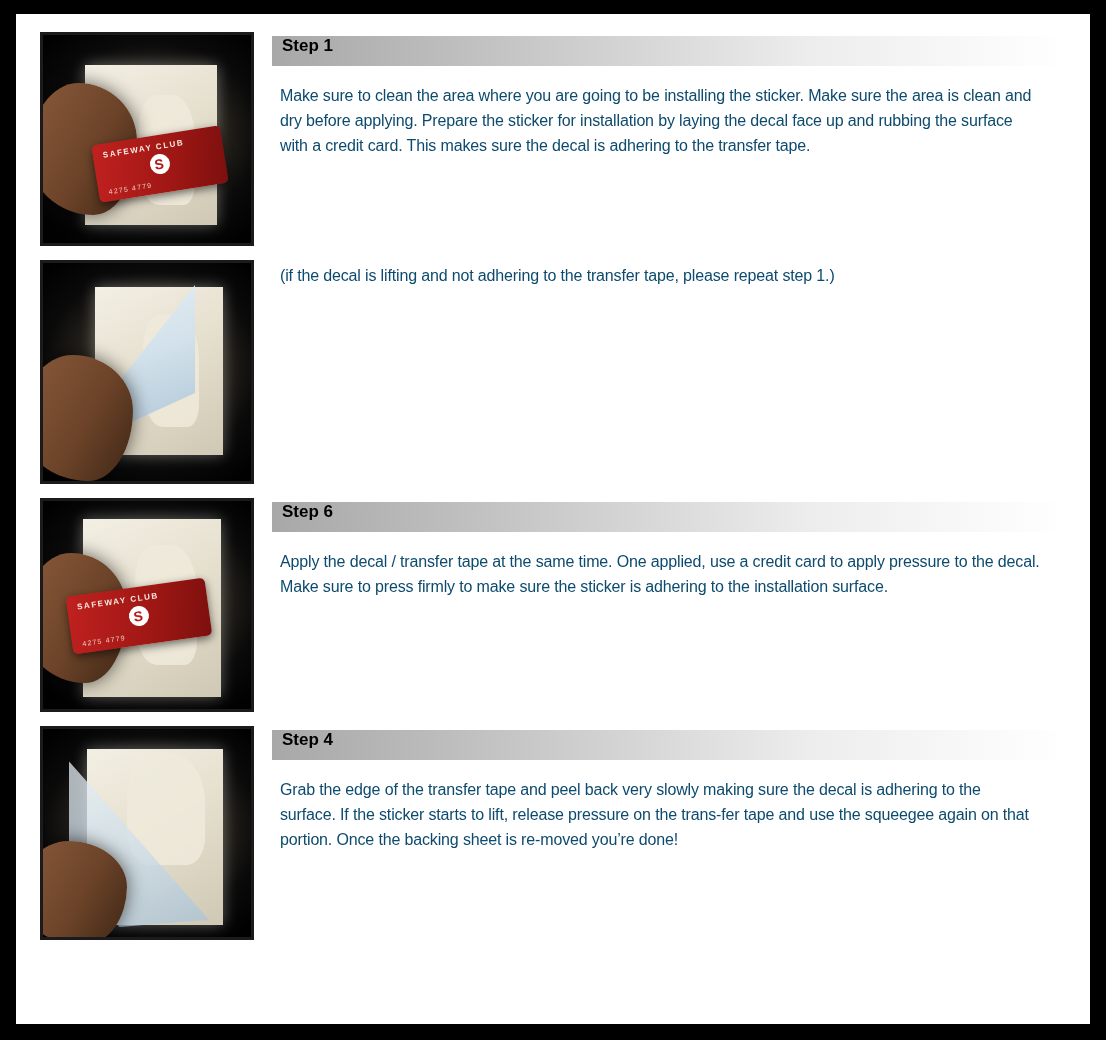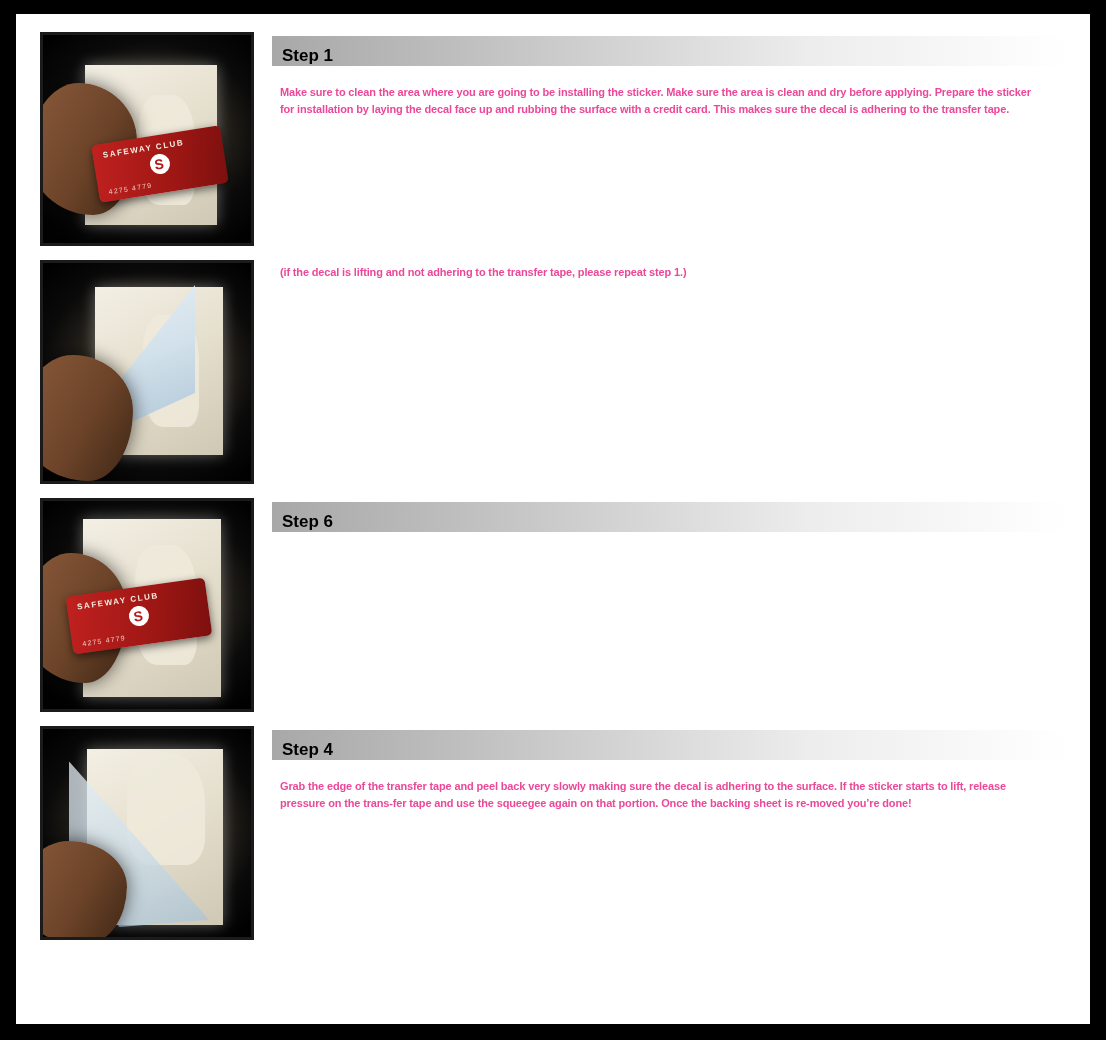--- a/index.html
+++ b/index.html
@@ -120,35 +120,35 @@
 
   .text-cell {
     flex: 1 1 auto;
     min-width: 0;
     padding-top: 4px;
   }
   .step-header {
     height: 30px;
     background: linear-gradient(to right, #a8a8a8 0%, #bdbdbd 22%, #d8d8d8 48%, #ededed 68%, #ffffff 100%);
     display: flex;
-    align-items: flex-end;
+    align-items: flex-start;
     padding-left: 10px;
     margin-bottom: 18px;
   }
   .step-header .step-title {
     font-size: 17px;
     font-weight: bold;
     color: #000;
     font-family: "Liberation Sans", sans-serif;
   }
   .body-text {
-    font-size: 11px;
-    font-weight: bold;
+    font-size: 16px;
+    font-weight: normal;
     line-height: 1.55;
-    color: #ec4899;
+    color: #0c4a6e;
     letter-spacing: -0.15px;
     padding-left: 8px;
     padding-right: 26px;
   }
   .body-text + .body-text { margin-top: 28px; }
 </style>
 </head>
 <body>
 
 <div class="page-frame">
@@ -202,20 +202,21 @@
             <span class="card-brand">SAFEWAY CLUB</span>
             <span class="card-logo">S</span>
             <span class="card-num">4275 4779</span>
           </div>
         </div>
       </div>
       <div class="text-cell">
         <div class="step-header">
           <span class="step-title">Step 6</span>
         </div>
+        <div class="body-text">Apply the decal / transfer tape at the same time.  One applied, use a credit card to apply pressure to the decal.  Make sure to press firmly to make sure the sticker is adhering to the installation surface.</div>
       </div>
     </div>
 
     <div class="step-row">
       <div class="photo-cell">
         <div class="photo h4">
           <div class="glow"></div>
           <div class="sheet" style="left:44px; top:20px; width:136px; height:176px;"></div>
           <div class="silhouette" style="left:84px; top:24px; width:78px; height:112px; border-radius:36% 44% 24% 30%;"></div>
           <div class="sheet2" style="left:26px; top:18px; width:140px; height:180px; clip-path: polygon(0% 8%, 100% 96%, 36% 100%, 0% 62%); opacity:.75;"></div>

